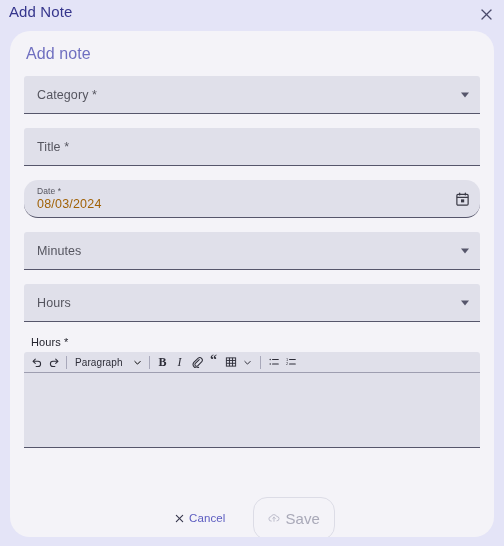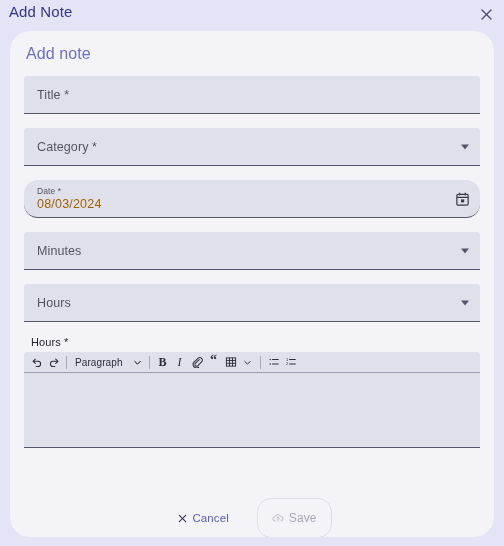--- a/index.html
+++ b/index.html
@@ -257,21 +257,21 @@
     color: #5b5bc0;
     cursor: pointer;
     padding: 4px 6px;
     letter-spacing: 0.1px;
   }
   .cancel-btn svg { display: block; color: #3a3a50; }
   .save-btn {
     display: flex;
     align-items: center;
     gap: 5px;
-    font-size: 12px;
+    font-size: 15px;
     color: #a9a9b8;
     border: 1px solid #dcdce6;
     border-radius: 14px;
     padding: 12px 14px;
     cursor: default;
     letter-spacing: 0.1px;
   }
   .save-btn svg { display: block; color: #b3b3c2; }
 </style>
 </head>
@@ -288,27 +288,27 @@
 </div>
 
 <div class="card">
 
   <div class="card-head">
     <div class="card-title">Add note</div>
   </div>
 
   <div class="form">
 
-    <div class="field">
-      <span class="ph">Title *</span>
-    </div>
-
     <div class="field select">
       <span class="ph">Category *</span>
       <span class="caret"></span>
+    </div>
+
+    <div class="field">
+      <span class="ph">Title *</span>
     </div>
 
     <div class="field date">
       <span class="flabel">Date *</span>
       <span class="fvalue">08/03/2024</span>
       <span class="cal-icon">
         <svg width="15" height="15" viewBox="0 0 16 16" fill="none" stroke="currentColor" stroke-width="1.3">
           <rect x="2" y="3" width="12" height="11.5" rx="1.2"></rect>
           <line x1="2" y1="6.2" x2="14" y2="6.2"></line>
           <line x1="5" y1="1.6" x2="5" y2="3.6" stroke-linecap="round"></line>

